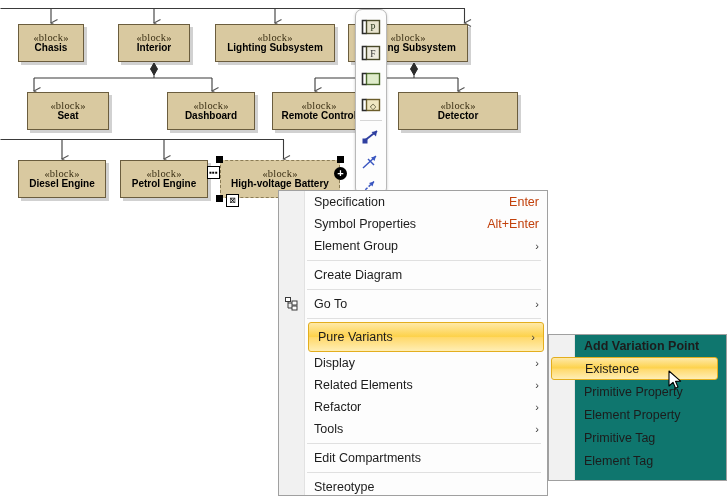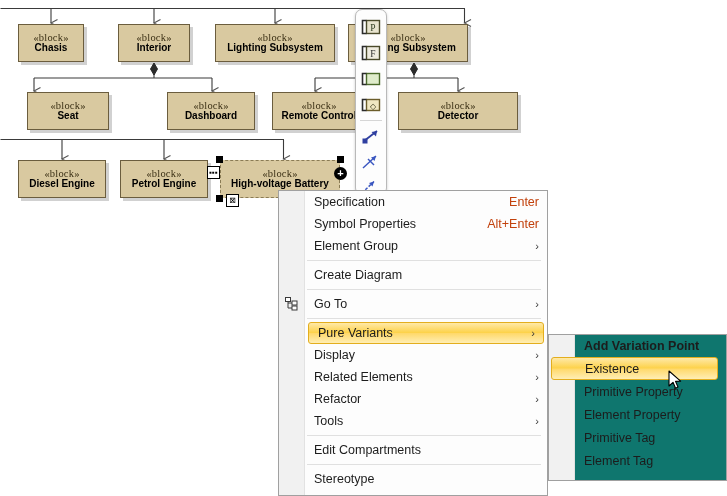--- a/index.html
+++ b/index.html
@@ -131,21 +131,21 @@
   .mi .lbl { flex: 0 0 auto; }
   .mi .spacer { flex: 1 1 auto; }
   .mi .accel { color: #c2410c; font-size: 12.5px; }
   .mi .arrow { font-size: 11px; color:#3a3a3a; }
   .mi-sep { height: 1px; background: #e0e0e0; margin: 3px 6px 3px 2px; }
   .mi.hi {
     background: linear-gradient(to bottom,#ffe9a8 0%,#fdd24a 48%,#ffd96b 52%,#ffeeb4 100%);
     border: 1px solid #e3ae1e;
     border-radius: 3px;
     margin: 0 3px;
-    height: 22px;
+    height: 30px;
   }
   .gutter-icon {
     position:absolute; left:5px; top:104px;
     width:16px; height:16px;
   }
 
   
   #submenu {
     position: absolute;
     left: 548px; top: 334px;

